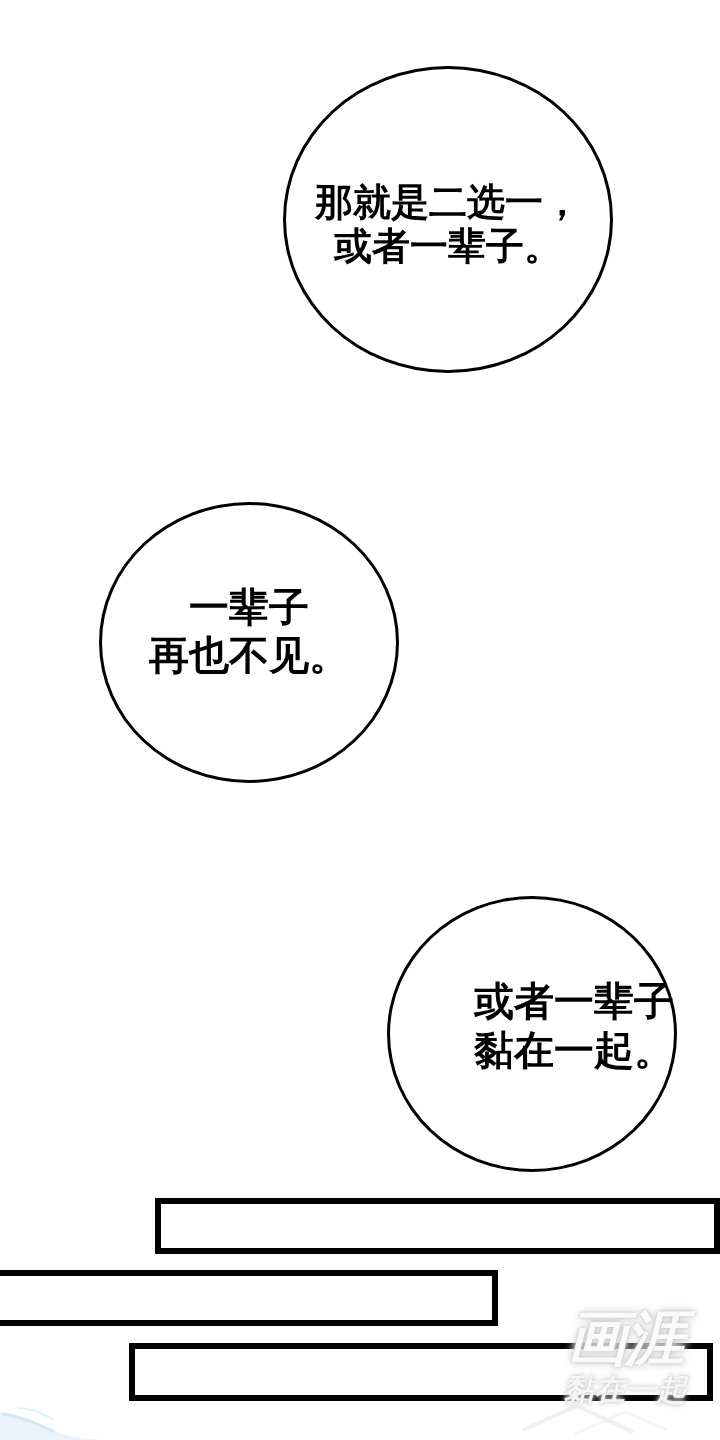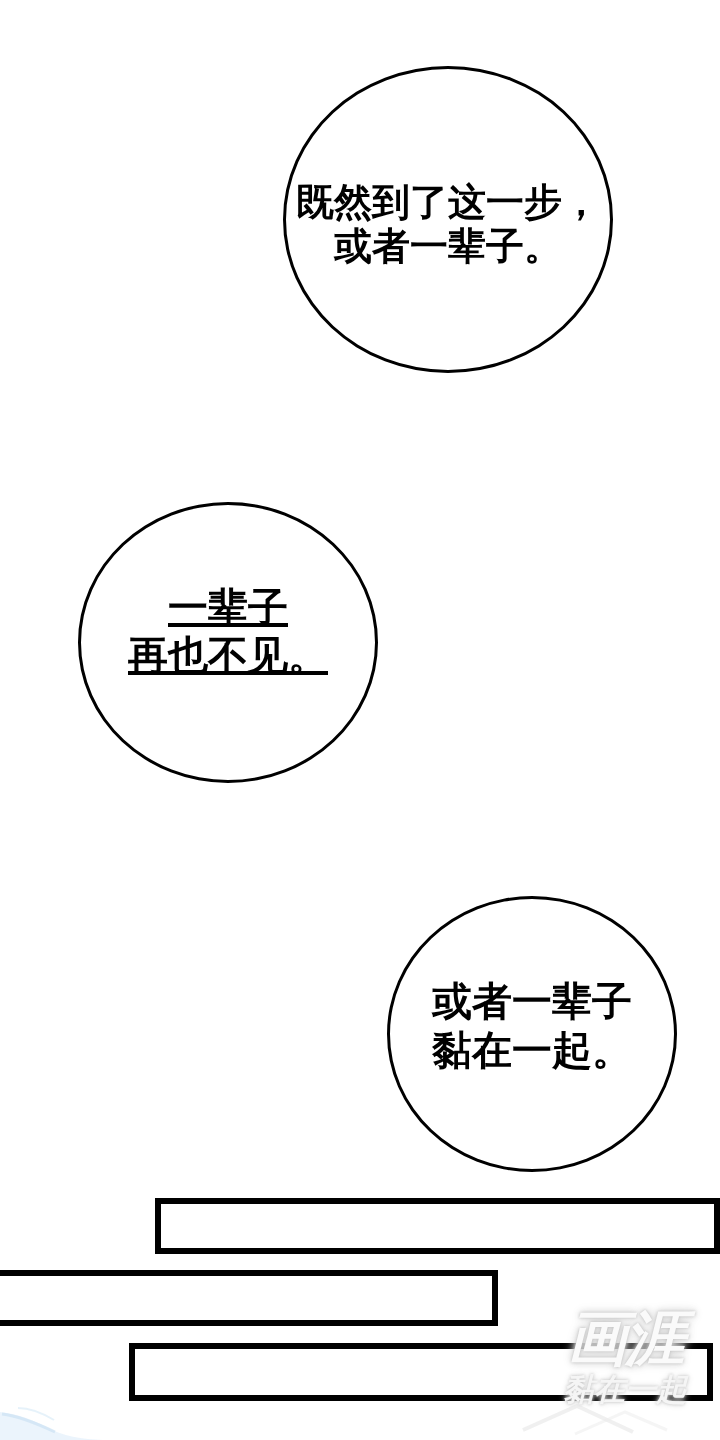--- a/index.html
+++ b/index.html
@@ -33,23 +33,23 @@
     font-size: 40px;
     line-height: 46px;
     color: #000000;
     letter-spacing: 0px;
     white-space: nowrap;
   }
   .bubble-line { display: block; }
 
   #bubble-1 { left: 283px; top: 66px;  width: 330px; height: 307px; }
   #bubble-1 .bubble-text { transform: translateY(4px); font-size: 38px; line-height: 44px; }
-  #bubble-2 { left: 78px;  top: 502px; width: 300px; height: 281px; text-decoration: underline; }
+  #bubble-2 { left: 99px;  top: 502px; width: 300px; height: 281px; }
   #bubble-2 .bubble-text { transform: translateY(-12px); line-height: 48px; }
-  #bubble-3 { left: 387px; top: 896px; width: 290px; height: 276px; }
+  #bubble-3 { left: 387px; top: 896px; width: 290px; height: 276px; justify-content: flex-end; }
   #bubble-3 .bubble-text { transform: translateY(-8px); line-height: 49px; }
 
   
   .caption-box {
     position: absolute;
     box-sizing: border-box;
     border: 6px solid #000000;
     background: #ffffff;
   }
   #caption-1 { left: 155px; top: 1198px; width: 565px; height: 56px; }
@@ -101,21 +101,21 @@
     <path d="M18,10 C30,10 44,16 54,22" stroke="#dcecf8" stroke-width="2" fill="none" opacity="0.7"></path>
   </svg>
 
   <svg class="decor" style="left:515px; top:1400px;" width="160" height="40" viewBox="0 0 160 40">
     <path d="M8,30 L62,6 L118,32" stroke="#e6e6e6" stroke-width="4" fill="none" opacity="0.6"></path>
     <path d="M60,34 L110,12 L152,30" stroke="#ececec" stroke-width="3" fill="none" opacity="0.5"></path>
   </svg>
 
   <div class="bubble" id="bubble-1">
     <div class="bubble-text">
-      <span class="bubble-line">既然到了这一步，</span>
+      <span class="bubble-line">那就是二选一，</span>
       <span class="bubble-line">或者一辈子。</span>
     </div>
   </div>
 
   <div class="bubble" id="bubble-2">
     <div class="bubble-text">
       <span class="bubble-line">一辈子</span>
       <span class="bubble-line">再也不见。</span>
     </div>
   </div>

